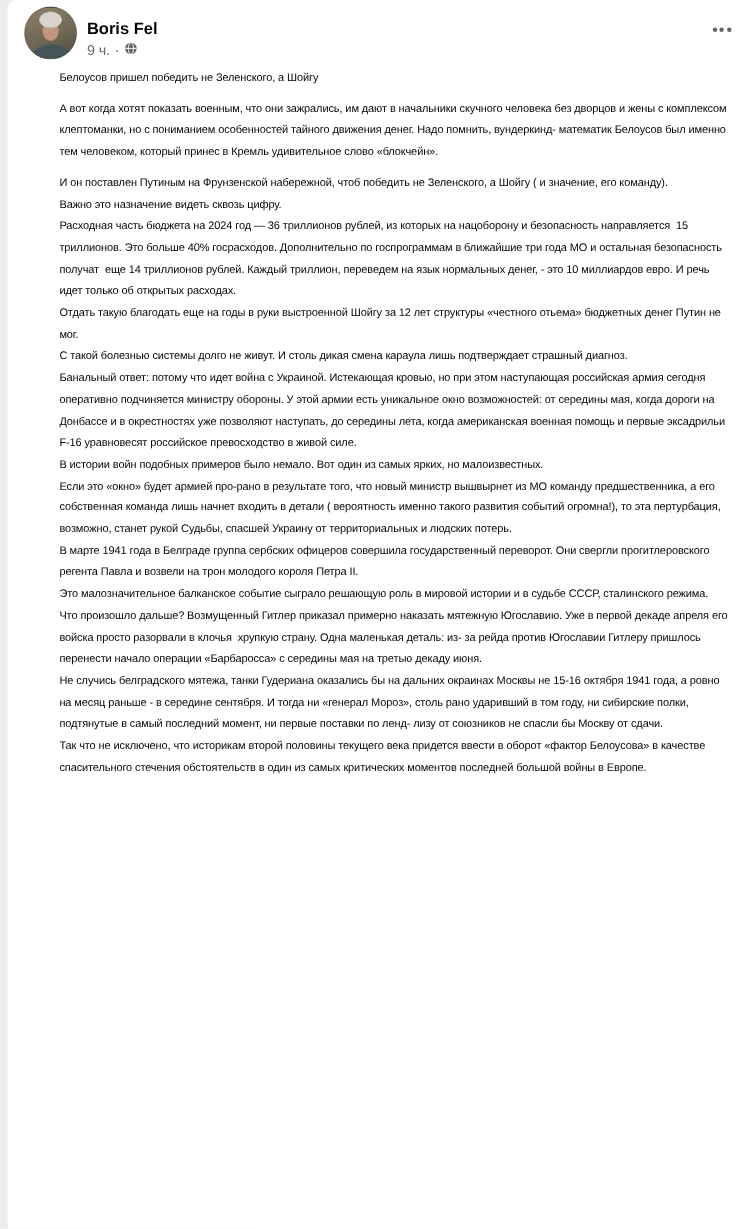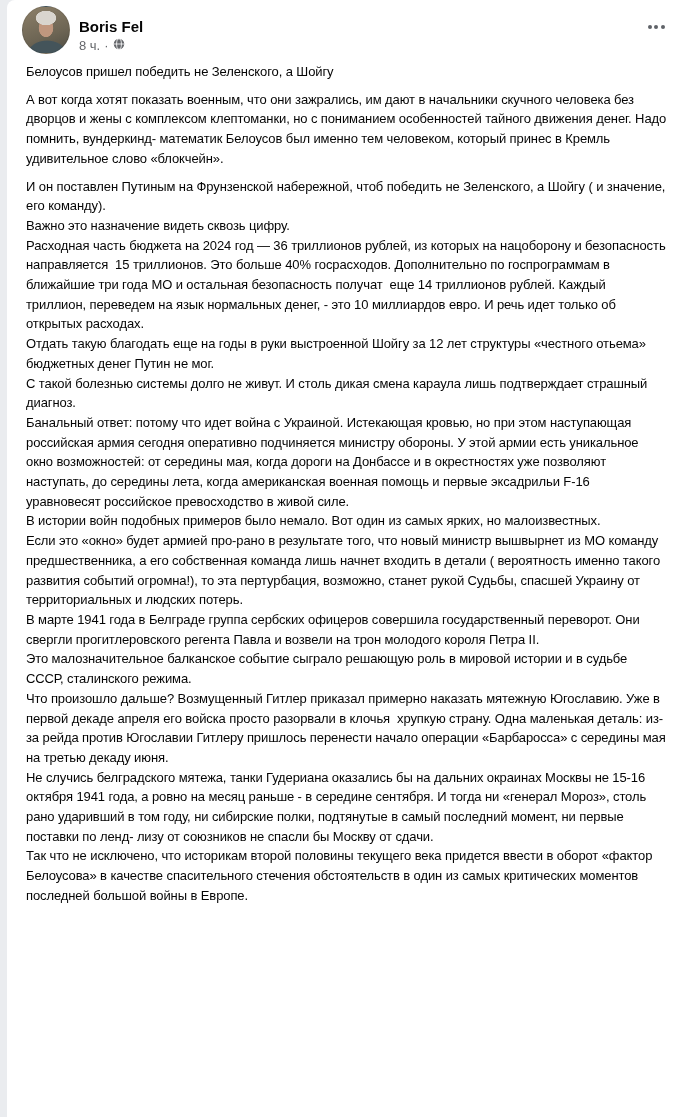--- a/index.html
+++ b/index.html
@@ -71,43 +71,44 @@
   }
   .more-btn .dot {
     width: 4px; height: 4px;
     border-radius: 50%;
     background: #5f6368;
   }
   
   .post-text {
     margin-top: 8px;
     padding: 0 20px 0 19px;
-    font-size: 13px;
+    font-size: 10px;
     line-height: 19.7px;
     letter-spacing: -0.1px;
     color: #050505;
+    margin-left: 28px;
   }
   .post-text p {
     margin: 0;
     white-space: pre-wrap;
   }
   .post-text p:nth-of-type(-n+2) { margin-bottom: 8px; }
 </style>
 </head>
 <body>
 
 <div class="post-card">
 
   <div class="post-header">
     <div class="avatar"></div>
 
     <div class="header-info">
       <span class="author-name">Boris Fel</span>
       <div class="meta-row">
-        <span>8 ч.</span>
+        <span>9 ч.</span>
         <span class="sep">·</span>
         <span class="globe-icon">
           <svg width="12" height="12" viewBox="0 0 16 16" aria-hidden="true">
             <circle cx="8" cy="8" r="7" fill="#65676b"></circle>
             <path d="M1 8h14" stroke="#ffffff" stroke-width="1.1" fill="none"></path>
             <ellipse cx="8" cy="8" rx="3.2" ry="7" stroke="#ffffff" stroke-width="1.1" fill="none"></ellipse>
           </svg>
         </span>
       </div>
     </div>

